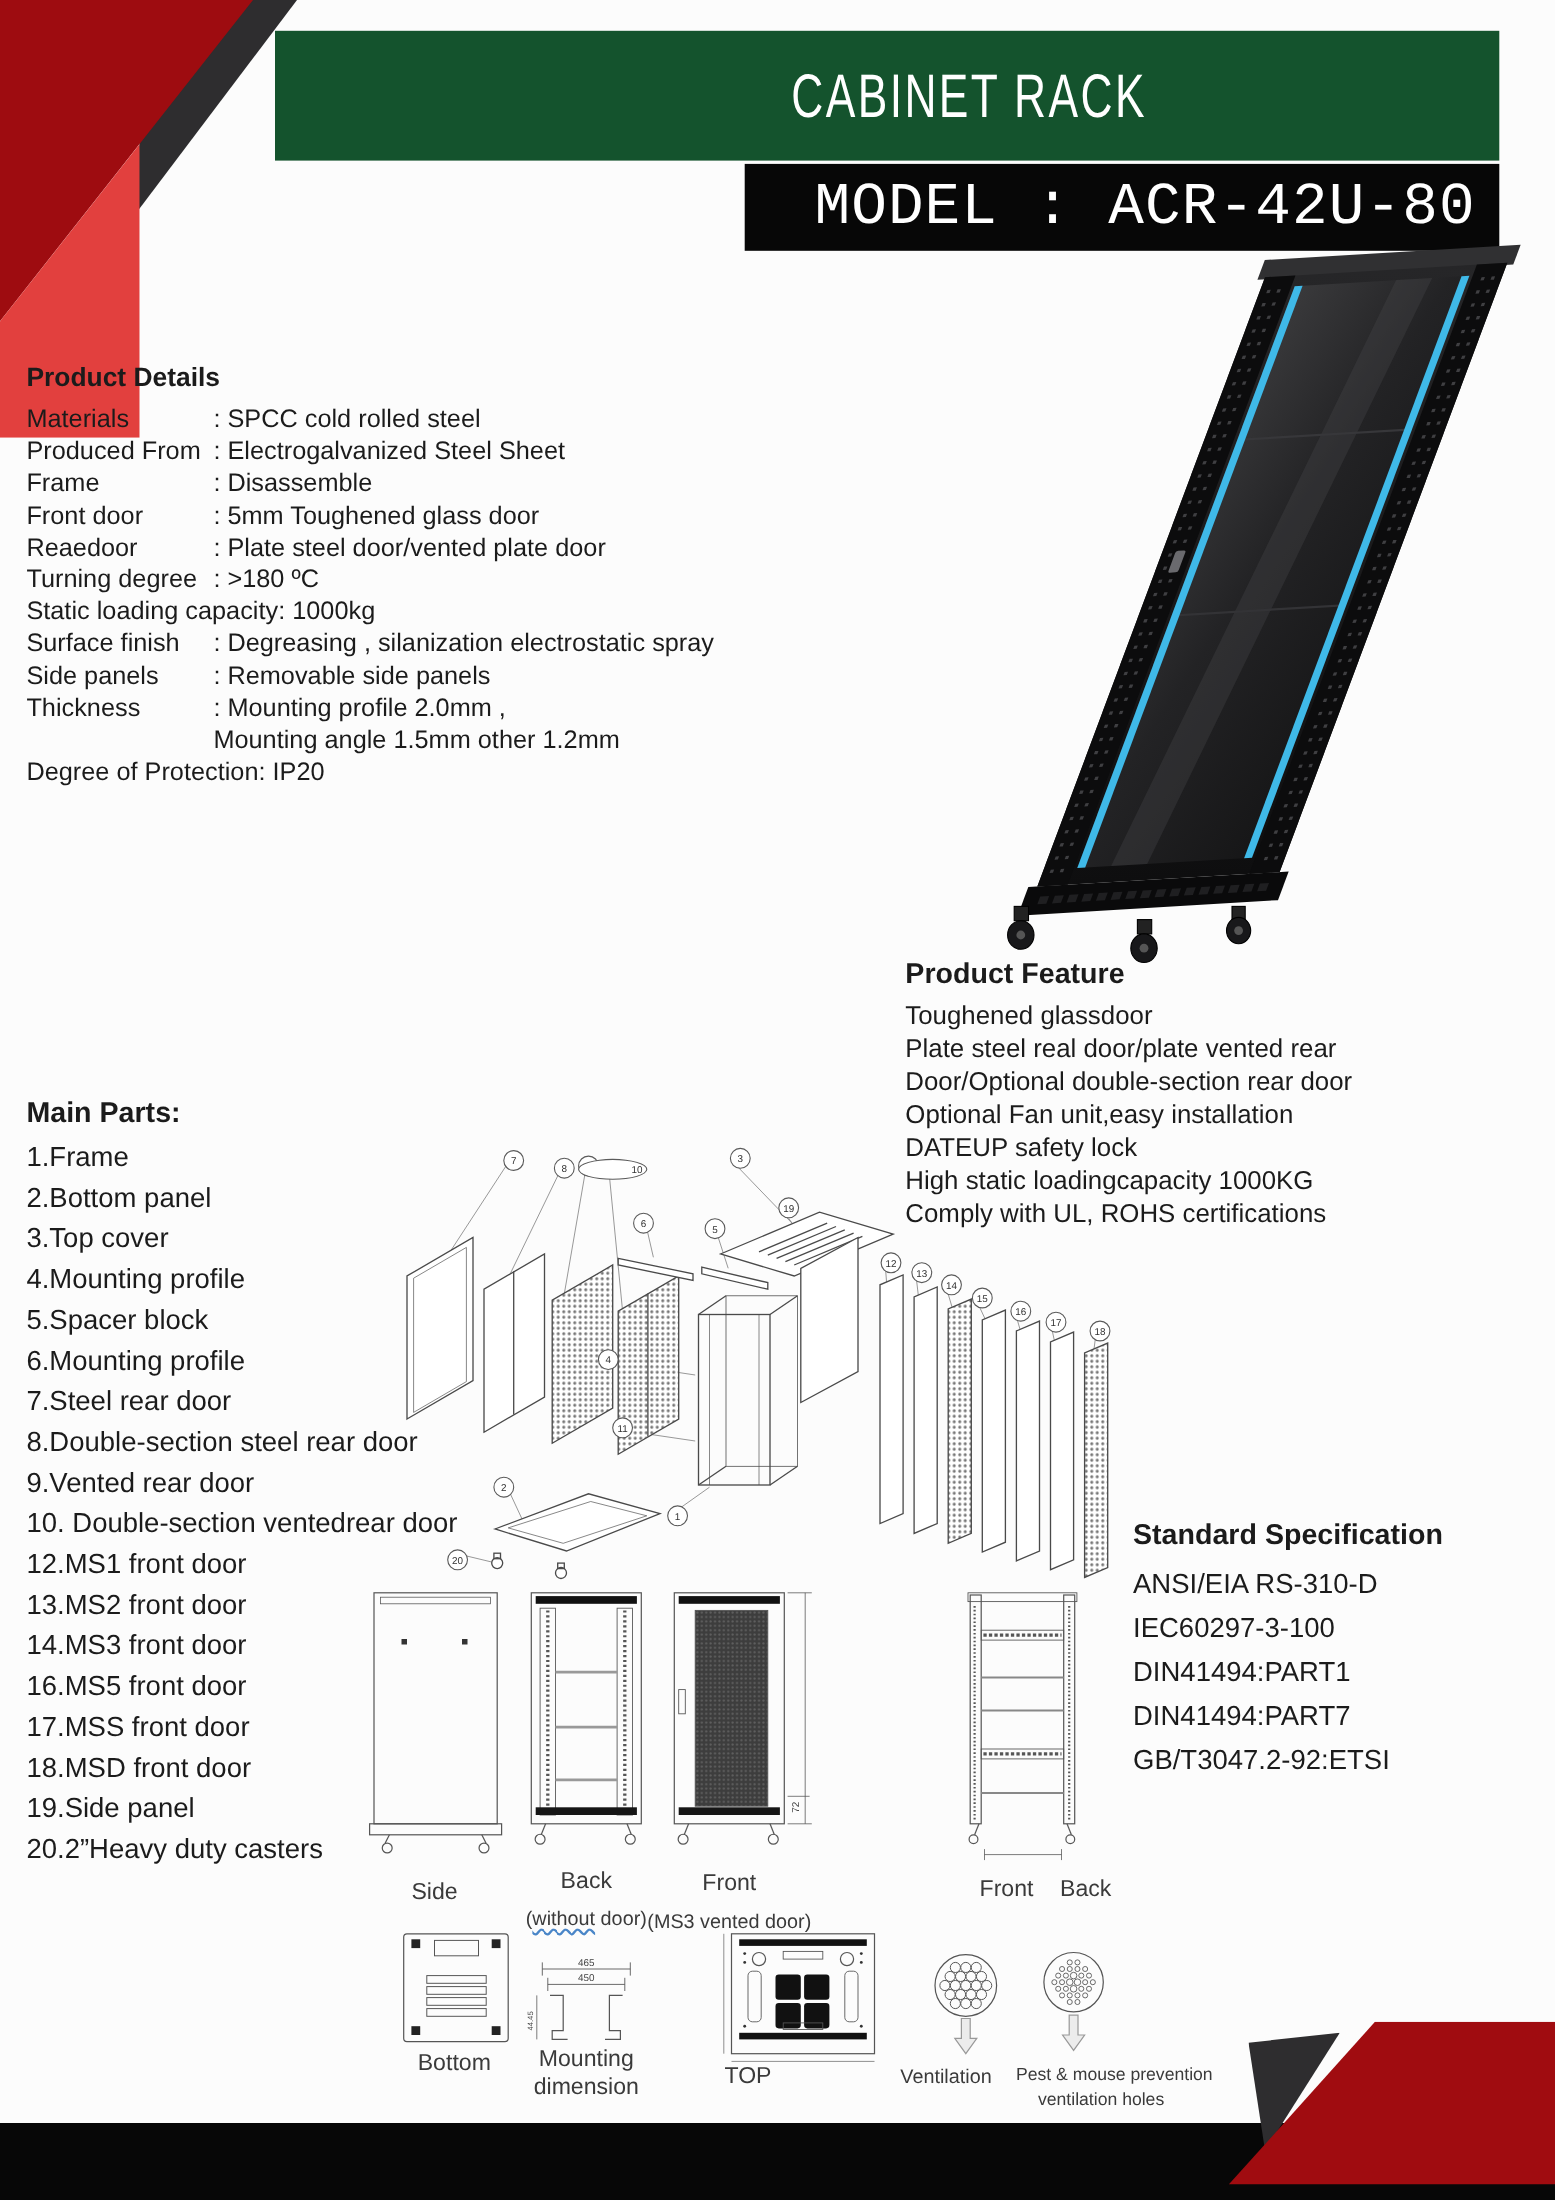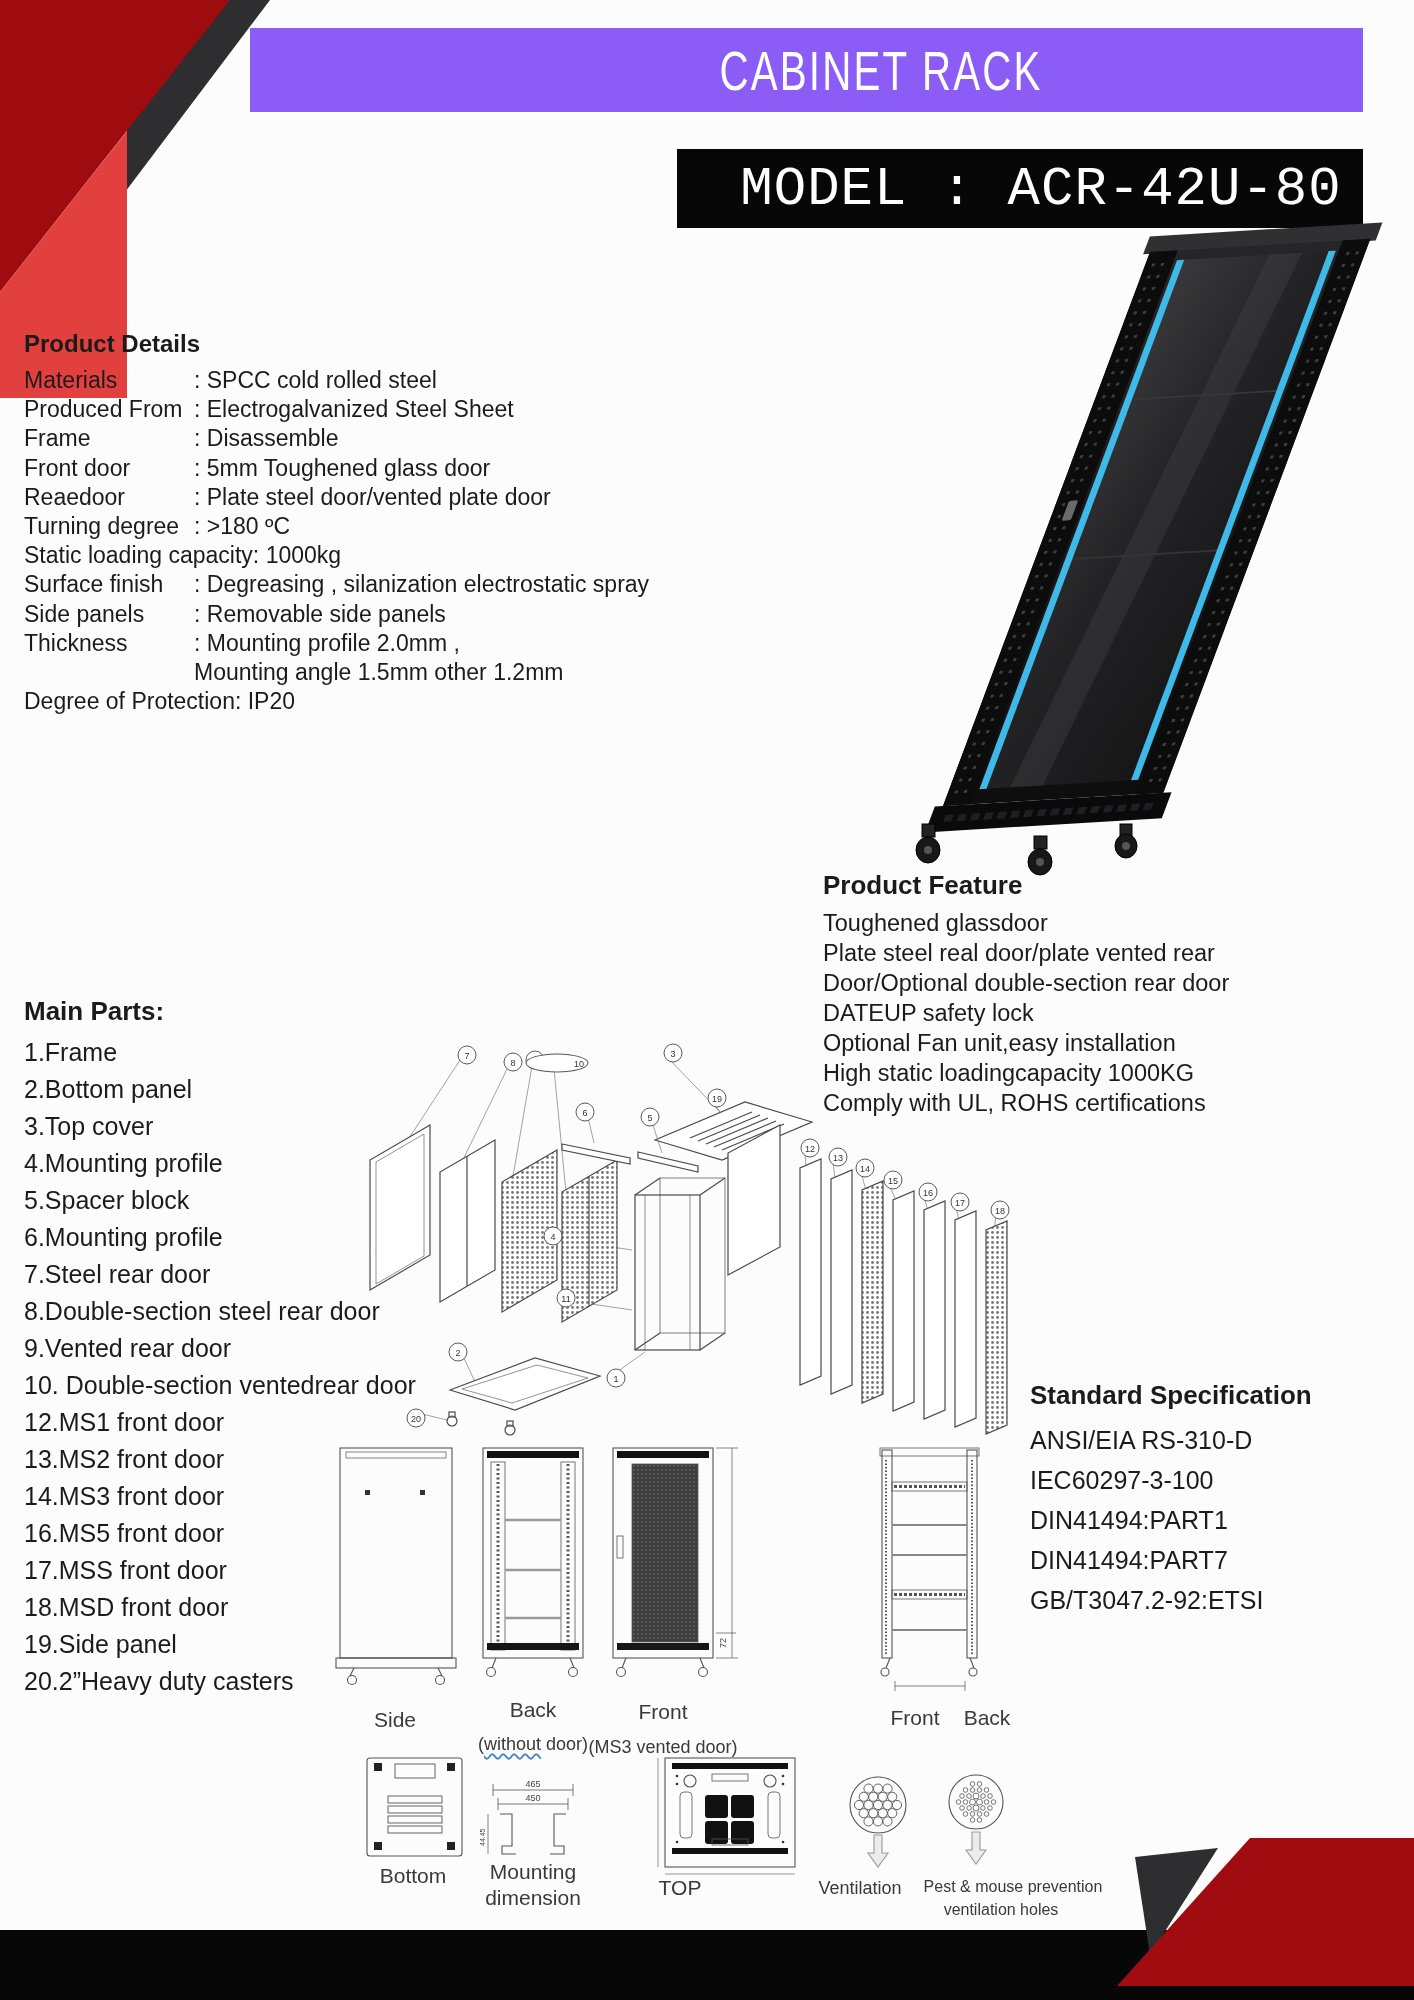--- a/index.html
+++ b/index.html
@@ -11,21 +11,21 @@
   .tl-red{position:absolute;left:0;top:0;width:232px;height:294px;background:#9e0c10;
           clip-path:polygon(0 0,230px 0,0 292px);}
   .tl-lightred{position:absolute;left:0;top:0;width:130px;height:400px;background:#e2403e;
           clip-path:polygon(0 292px,127px 131px,127px 398px,0 398px);}
   .bottom-bar{position:absolute;left:0;top:1930px;width:1414px;height:70px;background:#070707;}
   .br-gray{position:absolute;left:1100px;top:1840px;width:160px;height:130px;background:#2e2d2f;
            clip-path:polygon(35px 17px,118px 8px,50px 115px);}
   .br-red{position:absolute;left:1100px;top:1830px;width:314px;height:160px;background:#a00c10;
           clip-path:polygon(150px 8px,314px 8px,314px 156px,17px 156px);}
   
-  .band-red{position:absolute;left:250px;top:28px;width:1113px;height:84px;background:#8b5cf6;}
+  .band-red{position:absolute;left:250px;top:28px;width:1113px;height:118px;background:#14532d;}
   .band-red .title{position:absolute;left:631px;top:50%;transform:translate(-50%,-50%) scaleX(.72);
         color:#fff;font-size:56px;letter-spacing:3px;white-space:nowrap;font-weight:400;}
   .band-black{position:absolute;left:677px;top:149px;width:686px;height:79px;background:#070707;}
   .band-black .model{position:absolute;left:364px;top:50%;transform:translate(-50%,-50%);
         color:#fff;font-family:Liberation Mono, monospace;font-size:54px;letter-spacing:1px;white-space:nowrap;}
   
   .h-bold{font-weight:700;}
   .pd-head{position:absolute;left:24px;top:330px;font-size:24px;}
   .spec-rows{position:absolute;left:24px;top:366px;width:680px;}
   .spec-row{font-size:23px;line-height:29.2px;white-space:nowrap;}
@@ -151,22 +151,22 @@
       <div class="part-item">18.MSD front door</div>
       <div class="part-item">19.Side panel</div>
       <div class="part-item">20.2”Heavy duty casters</div>
     </div>
 
   <div class="pf-head h-bold">Product Feature</div>
   <div class="feature-lines">
       <div class="feature-line">Toughened glassdoor</div>
       <div class="feature-line">Plate steel real door/plate vented rear</div>
       <div class="feature-line">Door/Optional double-section rear door</div>
+      <div class="feature-line">Optional Fan unit,easy installation</div>
       <div class="feature-line">DATEUP safety lock</div>
-      <div class="feature-line">Optional Fan unit,easy installation</div>
       <div class="feature-line">High static loadingcapacity 1000KG</div>
       <div class="feature-line">Comply with UL, ROHS certifications</div>
     </div>
 
   <div class="ss-head h-bold">Standard Specification</div>
   <div class="std-lines">
       <div class="std-line">ANSI/EIA RS-310-D</div>
       <div class="std-line">IEC60297-3-100</div>
       <div class="std-line">DIN41494:PART1</div>
       <div class="std-line">DIN41494:PART7</div>

